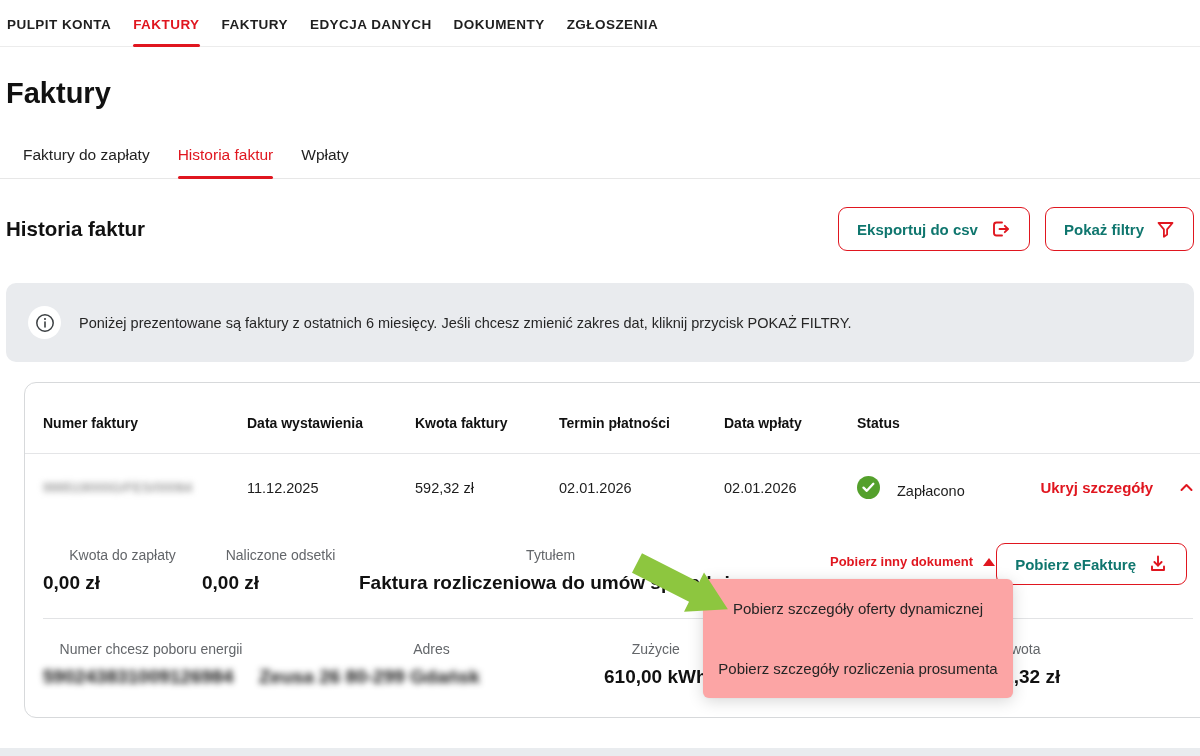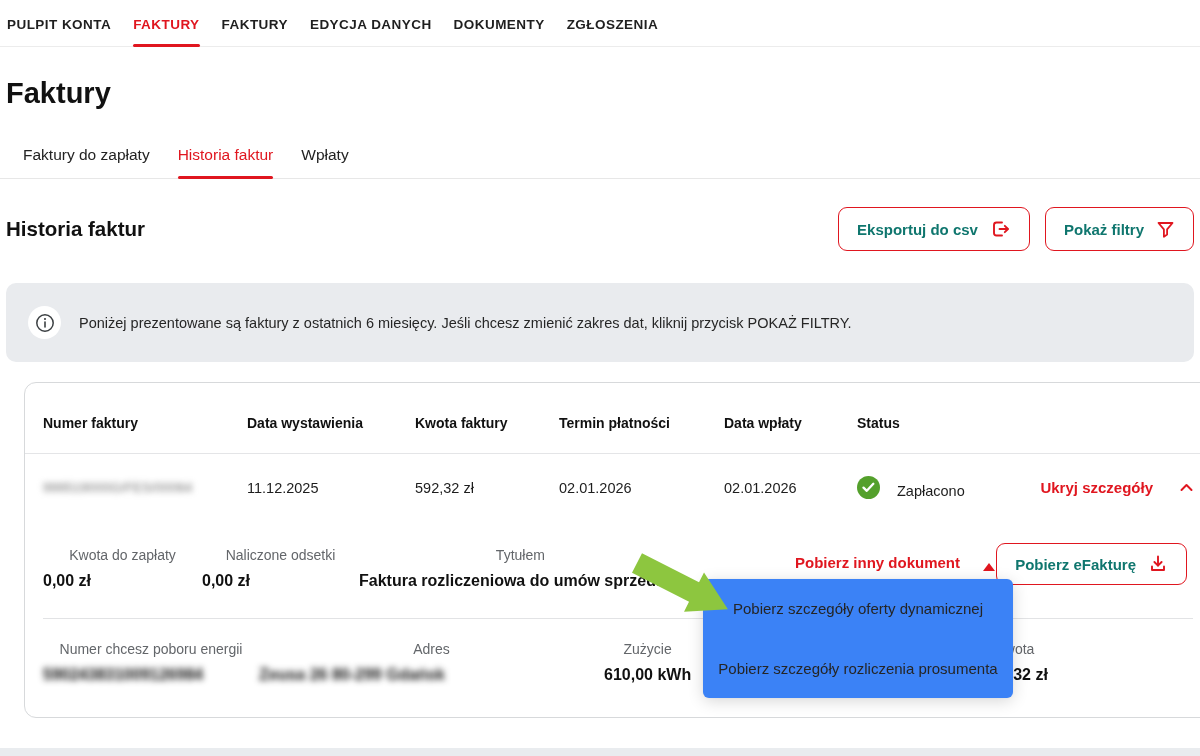--- a/index.html
+++ b/index.html
@@ -53,36 +53,36 @@
   .cell-invoice { font-size:13.5px; }
   .status-cell { display:flex; align-items:flex-end; gap:17px; }
   .check-circle { width:23px; height:23px; border-radius:50%; background:#54a02c;
                   display:flex; align-items:center; justify-content:center; }
   .row-action { text-align:right; color:#e0161f; font-weight:bold; font-size:15px; cursor:pointer;
                 display:flex; justify-content:flex-end; align-items:center; gap:27px; }
 
   
   .details { display:flex; padding:24px 18px 0 18px; }
   .field .lbl { font-size:14px; color:#63666a;text-align:center; }
-  .field .val { margin-top:9px; font-size:16px; font-weight:bold; color:#111; }
+  .field .val { margin-top:9px; font-size:19px; font-weight:bold; color:#111; }
   .f-w1 { width:159px; } .f-w2 { width:157px; }
 
-  .pobierz-trigger { position:absolute; top:171px; right:216px; display:flex; align-items:flex-end; gap:23px;
-                     color:#e0161f; font-weight:bold; font-size:15px; cursor:pointer; white-space:nowrap; }
+  .pobierz-trigger { position:absolute; top:171px; right:216px; display:flex; align-items:center; gap:10px;
+                     color:#e0161f; font-weight:bold; font-size:13px; cursor:pointer; white-space:nowrap; }
   .efaktura-btn { position:absolute; top:160px; right:24px; height:42px; }
 
   .divider { position:absolute; left:18px; right:18px; top:235px; border-top:1px solid #e2e3e5; }
 
   
   .meter { position:absolute; left:18px; top:258px; display:flex; }
   .m-w1 { width:216px; } .m-w2 { width:345px; }
   .kwota-field { position:absolute; left:957px; top:258px; z-index:1; }
 
   
-  .menu-panel { position:absolute; left:678px; top:196px; width:310px; height:119px; background:#3b82f6;
+  .menu-panel { position:absolute; left:678px; top:196px; width:310px; height:119px; background:#fca5a5;
                 border-radius:6px; box-shadow:0 3px 16px rgba(0,0,0,.16), 0 0 2px rgba(0,0,0,.06);
                 display:flex; flex-direction:column; z-index:5; }
   .menu-item { flex:1; display:flex; align-items:center; justify-content:center; font-size:15px;
                color:#252525; cursor:pointer; white-space:nowrap; }
 
   
   .annot-arrow { position:absolute; left:598px; top:166px; z-index:6; pointer-events:none; }
 
   
   .bottom-strip { position:absolute; left:0; top:748px; width:1200px; height:8px; background:#e9ecef; }

